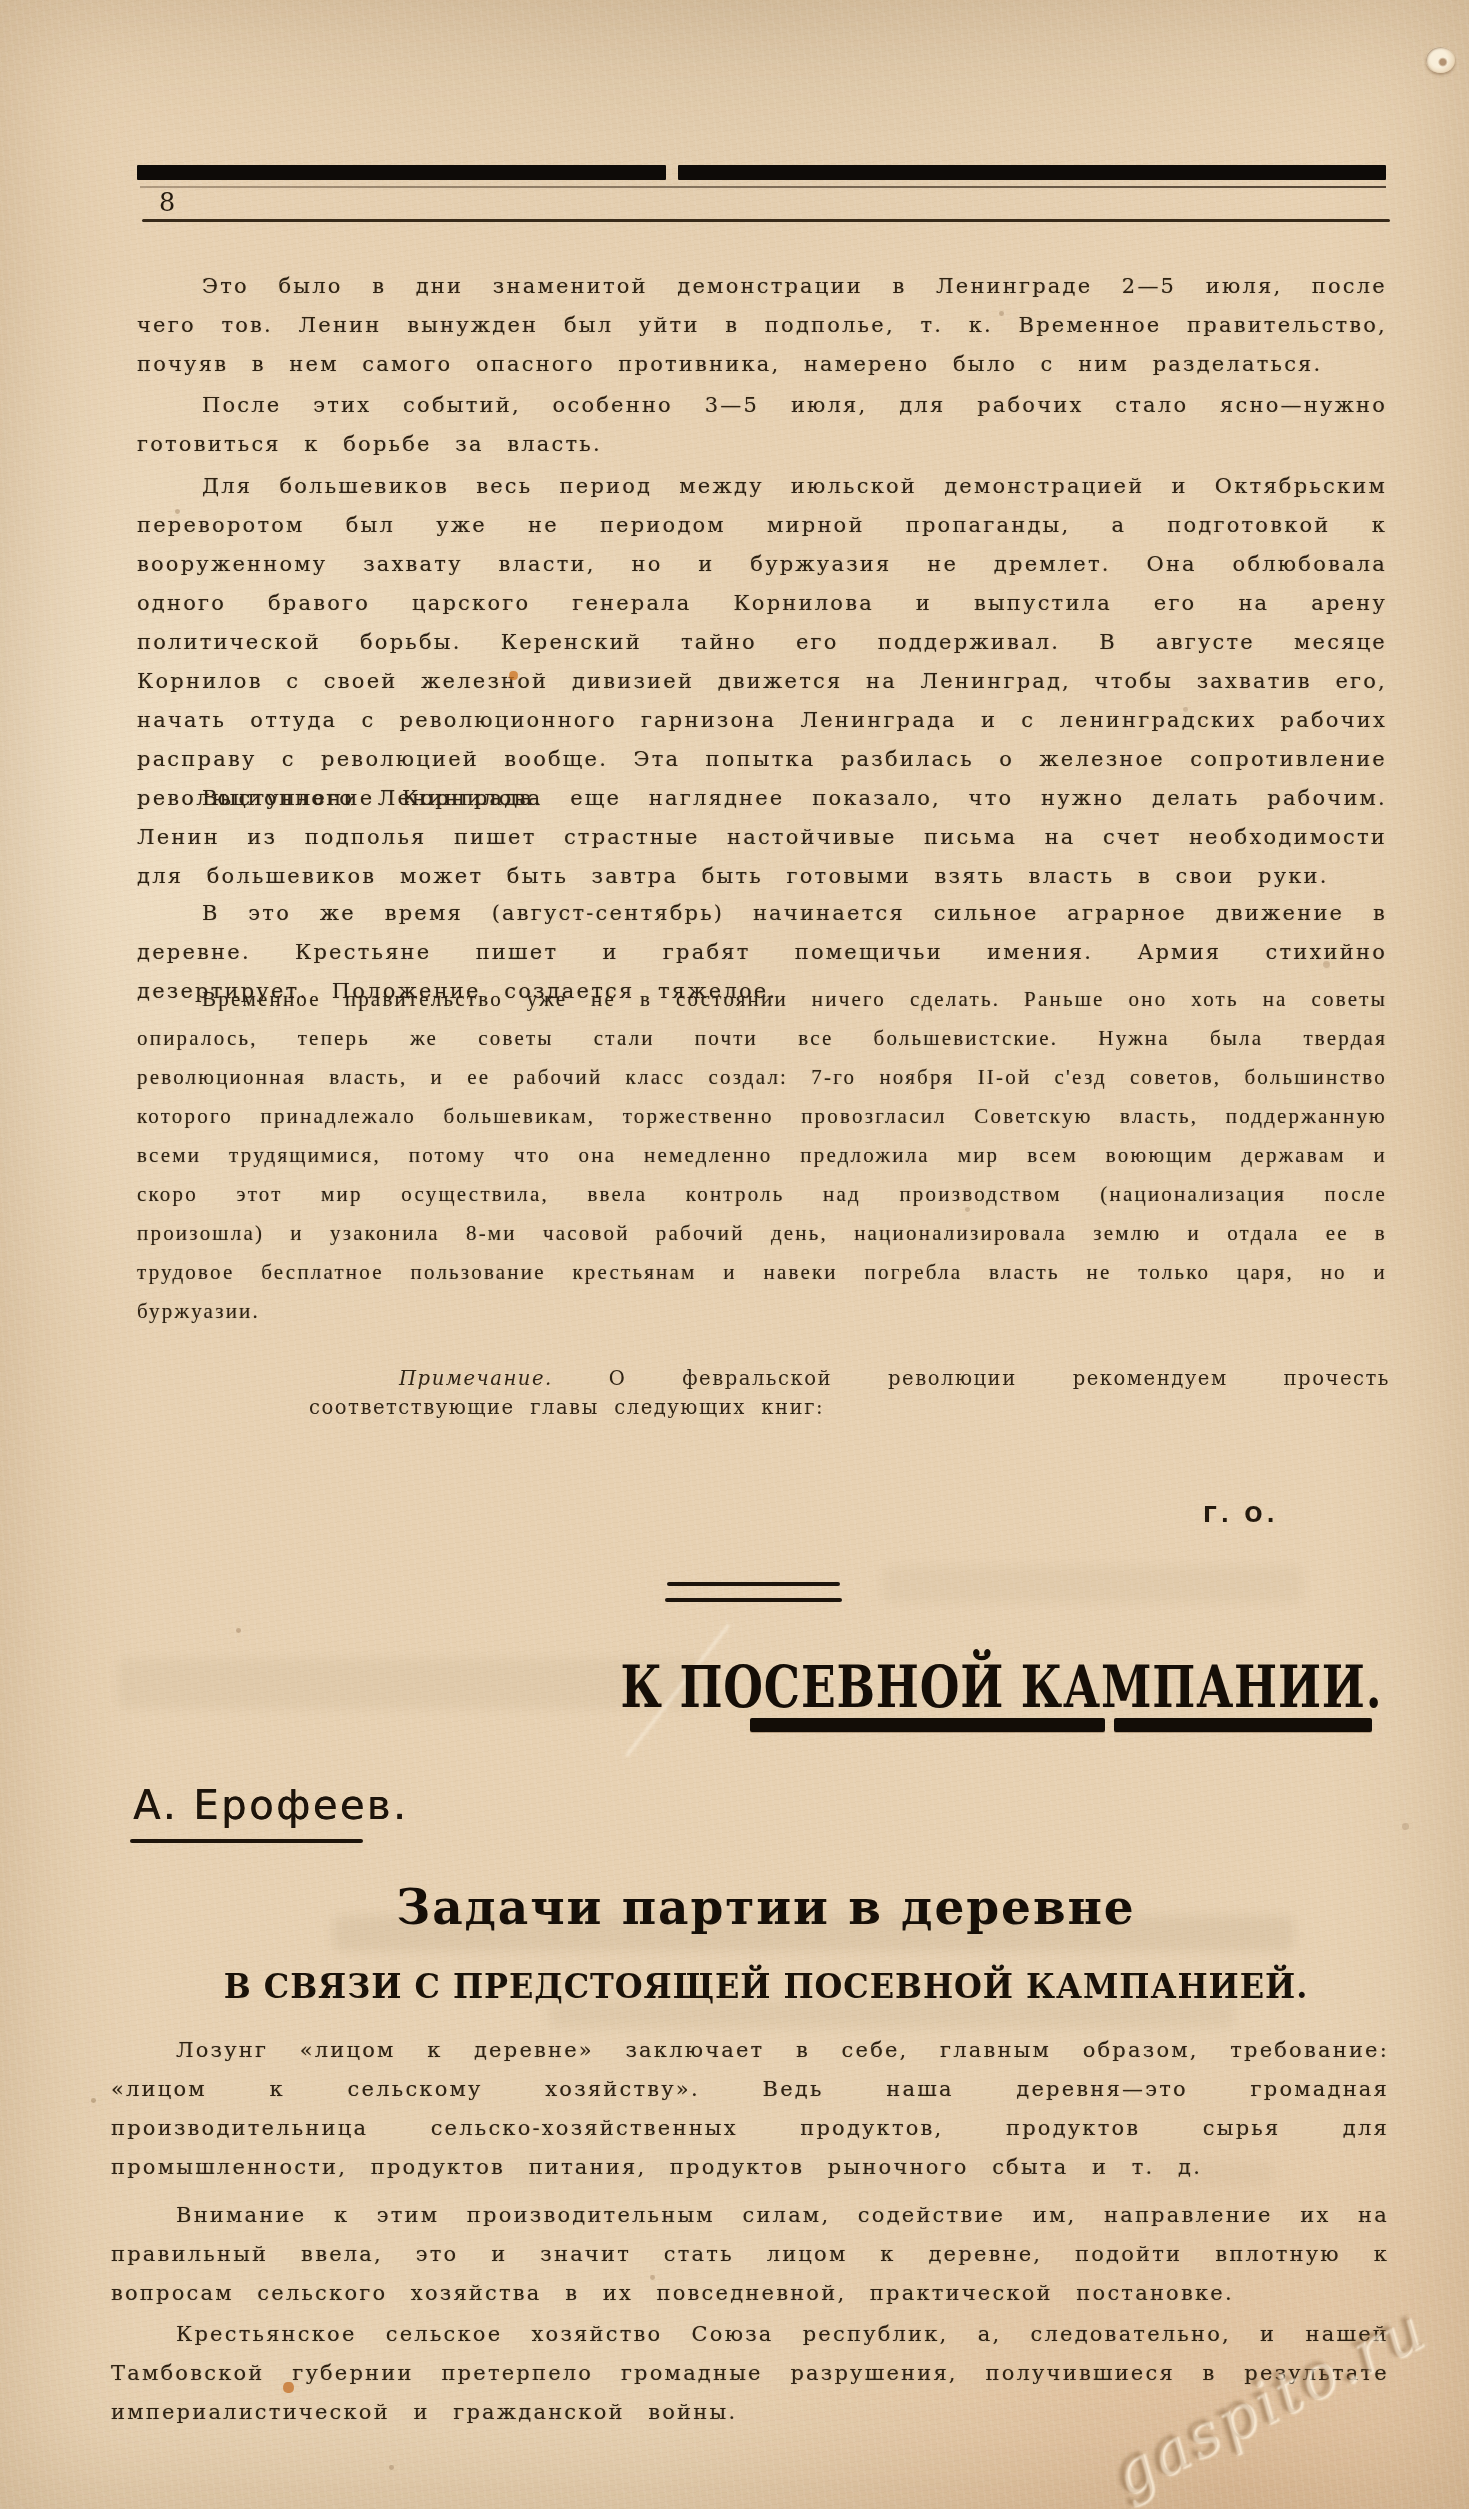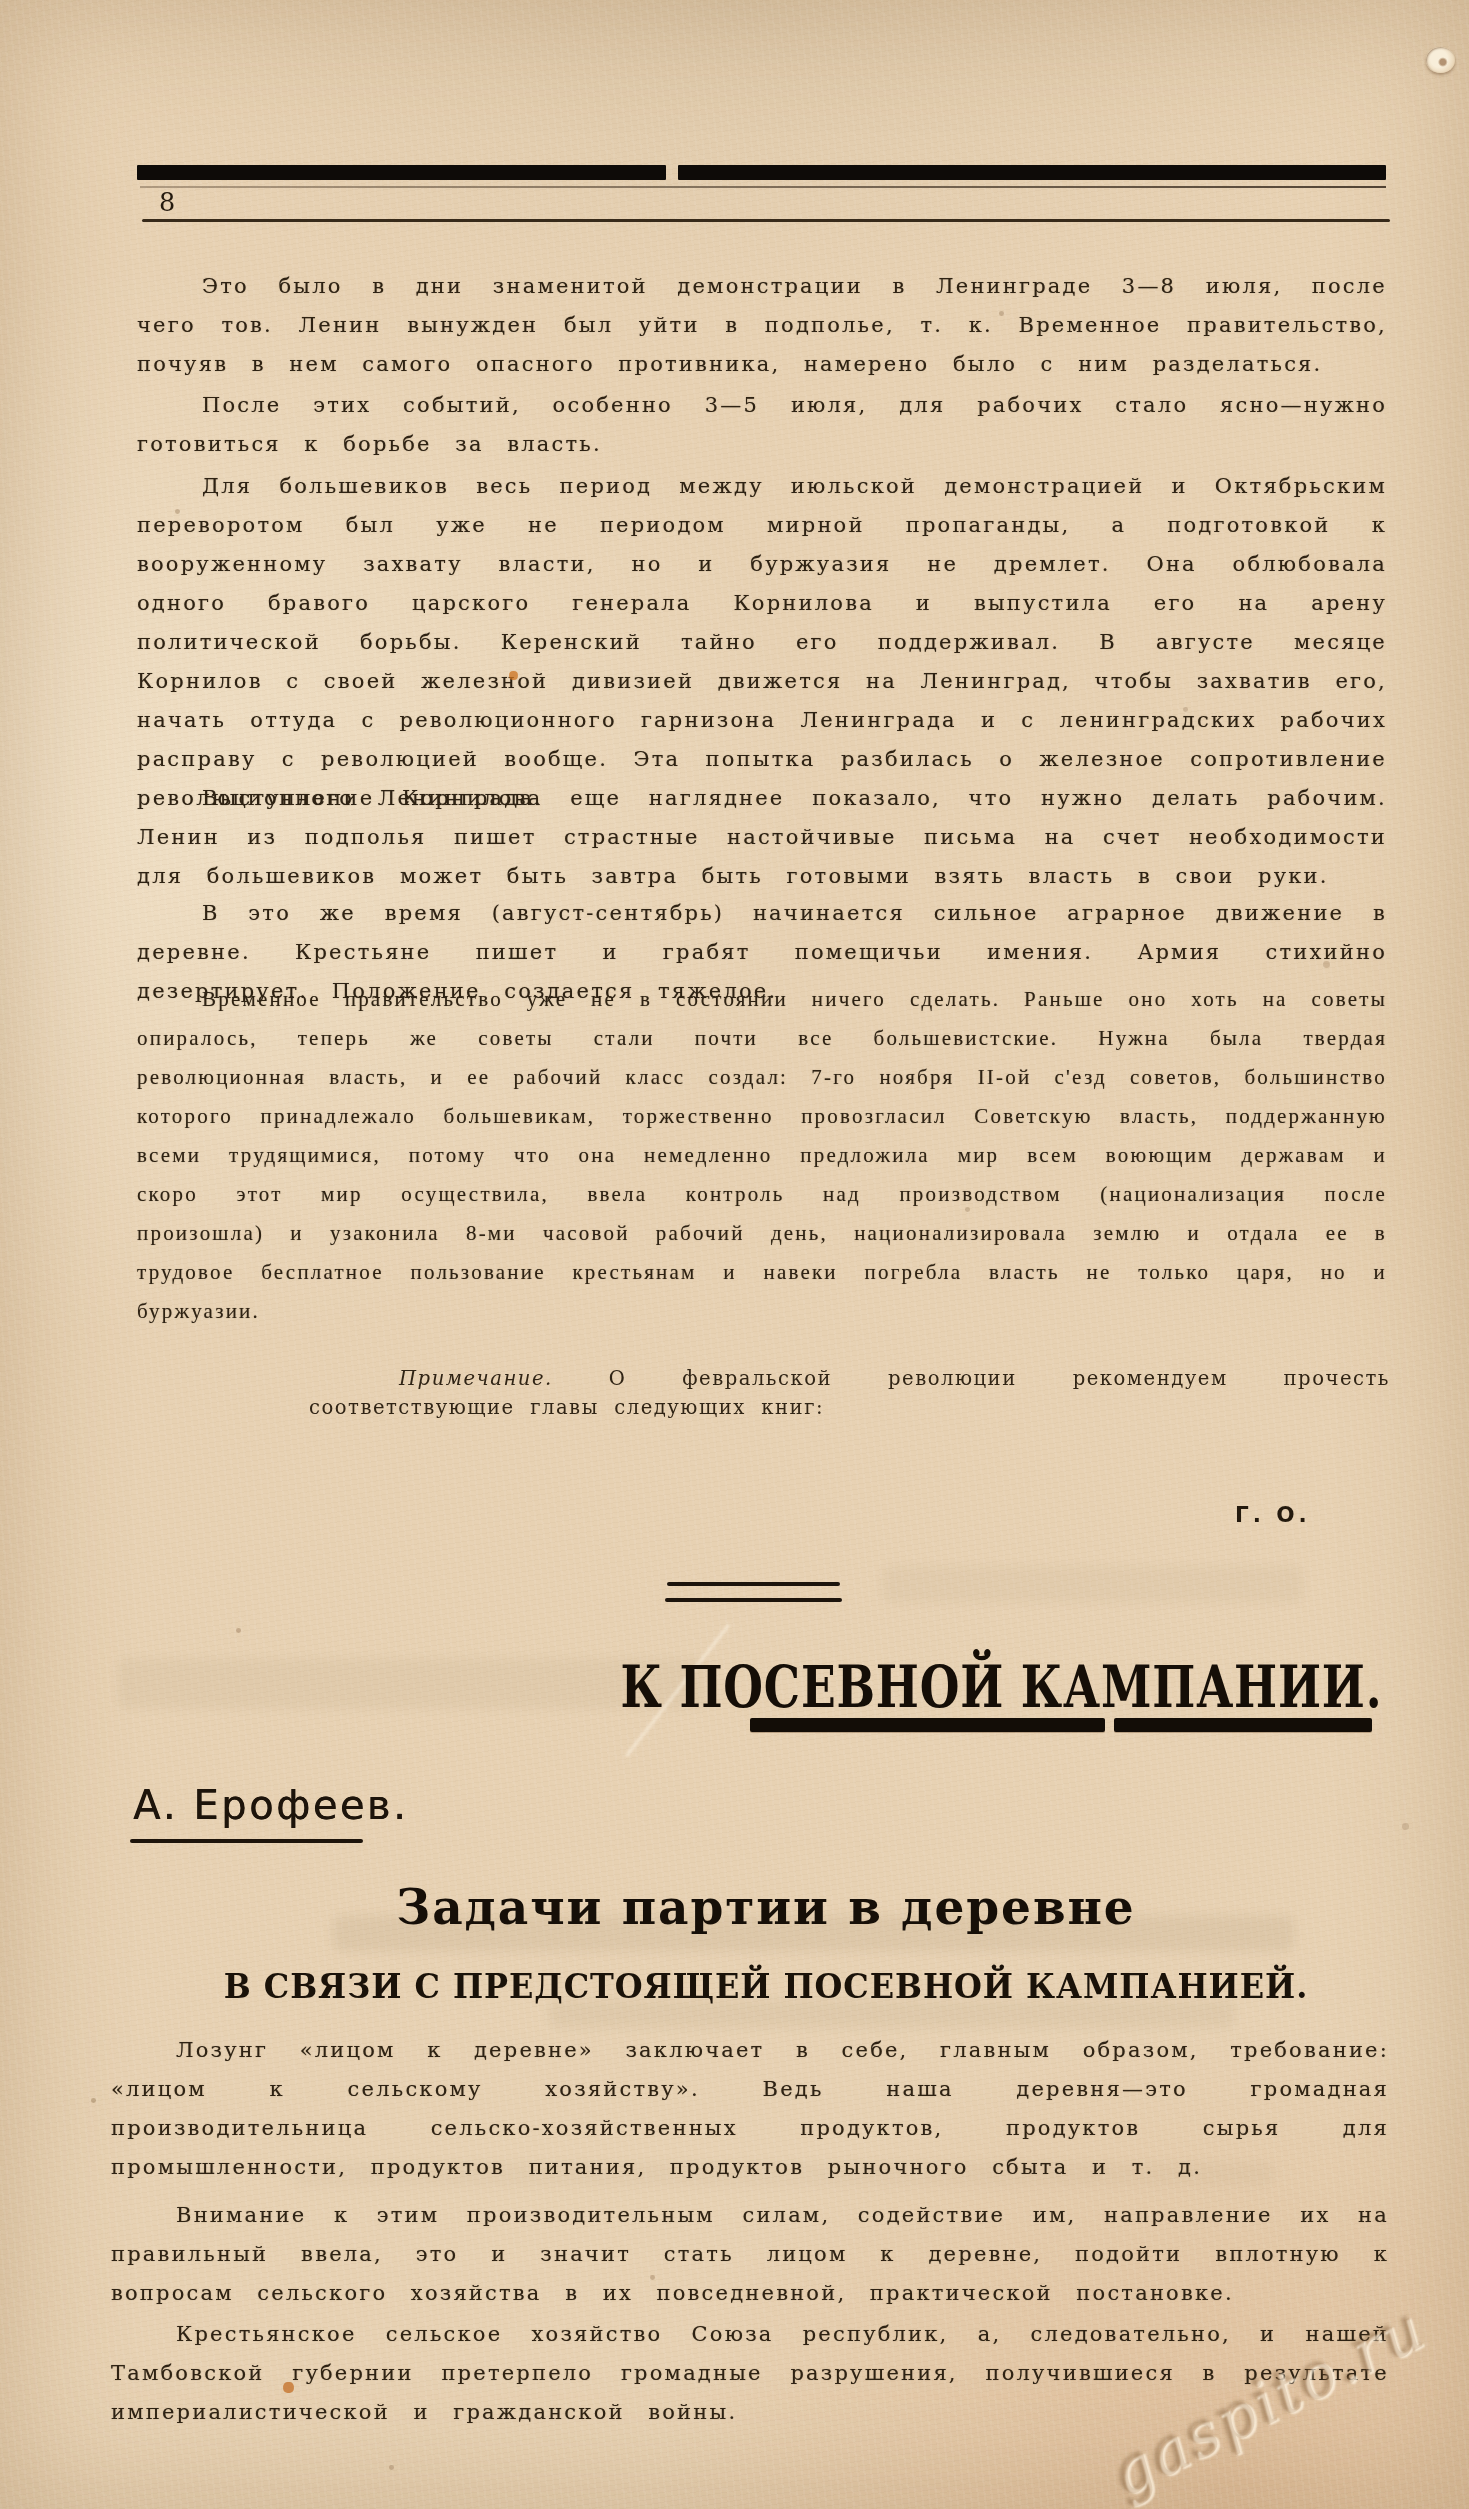--- a/index.html
+++ b/index.html
@@ -45,21 +45,21 @@
     text-align:justify; text-indent:90px; color:#302415;
   }
   .note-label { font-style:italic; }
 
   .books {
     position:absolute; left:309px; top:1437px; width:1081px;
     font-size:20px; line-height:32px; letter-spacing:1.6px; word-spacing:9.8px;
     text-align:justify; text-indent:86px; color:#2b2012;
   }
   .books b { font-family:"DejaVu Sans", sans-serif; font-weight:bold; font-size:19.6px; letter-spacing:0.6px; }
-  .sig { position:absolute; left:1235px; top:1502px; font-family:"DejaVu Sans", sans-serif;
+  .sig { position:absolute; left:1203px; top:1502px; font-family:"DejaVu Sans", sans-serif;
     font-weight:bold; font-size:21.6px; letter-spacing:3.9px; color:#241a0e; }
 
   .divider-bar { position:absolute; height:3.9px; background:#1c140c; border-radius:2px; }
   .d1 { left:667px; top:1582px; width:173px; }
   .d2 { left:665px; top:1598px; width:177px; }
 
   .sec-title {
     position:absolute; right:87px; top:1653px; white-space:nowrap;
     font-family:"DejaVu Serif", serif; font-weight:bold; font-size:57px; letter-spacing:1px;
     transform:scaleX(0.80); transform-origin:100% 50%; color:#150e07;
@@ -128,21 +128,21 @@
 <body>
 
 <div class="page">
 
   <div class="rule-thick rt-left"></div>
   <div class="rule-thick rt-right"></div>
   <div class="rule-faint"></div>
   <div class="page-number">8</div>
   <div class="rule-full"></div>
 
-  <p class="body-par p1">Это было в дни знаменитой демонстрации в Ленинграде 3—8 июля, после чего тов. Ленин вынужден был уйти в подполье, т. к. Временное правительство, почуяв в нем самого опасного противника, намерено было с ним разделаться.</p>
+  <p class="body-par p1">Это было в дни знаменитой демонстрации в Ленинграде 2—5 июля, после чего тов. Ленин вынужден был уйти в подполье, т. к. Временное правительство, почуяв в нем самого опасного противника, намерено было с ним разделаться.</p>
   <p class="body-par p2">После этих событий, особенно 3—5 июля, для рабочих стало ясно—нужно готовиться к борьбе за власть.</p>
   <p class="body-par p3">Для большевиков весь период между июльской демонстрацией и Октябрьским переворотом был уже не периодом мирной пропаганды, а подготовкой к вооруженному захвату власти, но и буржуазия не дремлет. Она облюбовала одного бравого царского генерала Корнилова и выпустила его на арену политической борьбы. Керенский тайно его поддерживал. В августе месяце Корнилов с своей железной дивизией движется на Ленинград, чтобы захватив его, начать оттуда с революционного гарнизона Ленинграда и с ленинградских рабочих расправу с революцией вообще. Эта попытка разбилась о железное сопротивление революционного Ленинграда.</p>
   <p class="body-par p4">Выступление Корнилова еще нагляднее показало, что нужно делать рабочим. Ленин из подполья пишет страстные настойчивые письма на счет необходимости для большевиков может быть завтра быть готовыми взять власть в свои руки.</p>
   <p class="body-par p5">В это же время (август-сентябрь) начинается сильное аграрное движение в деревне. Крестьяне пишет и грабят помещичьи имения. Армия стихийно дезертирует. Положение создается тяжелое.</p>
   <p class="body-par p6">Временное правительство уже не в состоянии ничего сделать. Раньше оно хоть на советы опиралось, теперь же советы стали почти все большевистские. Нужна была твердая революционная власть, и ее рабочий класс создал: 7-го ноября II-ой с'езд советов, большинство которого принадлежало большевикам, торжественно провозгласил Советскую власть, поддержанную всеми трудящимися, потому что она немедленно предложила мир всем воюющим державам и скоро этот мир осуществила, ввела контроль над производством (национализация после произошла) и узаконила 8-ми часовой рабочий день, национализировала землю и отдала ее в трудовое бесплатное пользование крестьянам и навеки погребла власть не только царя, но и буржуазии.</p>
 
   <p class="note"><span class="note-label">Примечание.</span><span> О февральской революции рекомендуем прочесть соответствующие главы следующих книг:</span></p>
 
   <div class="sig">Г. О.</div>
 

